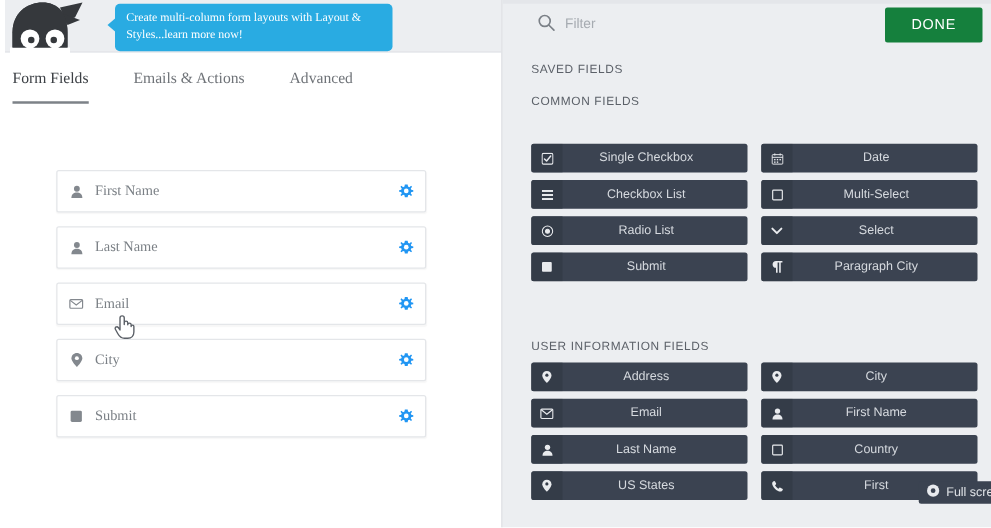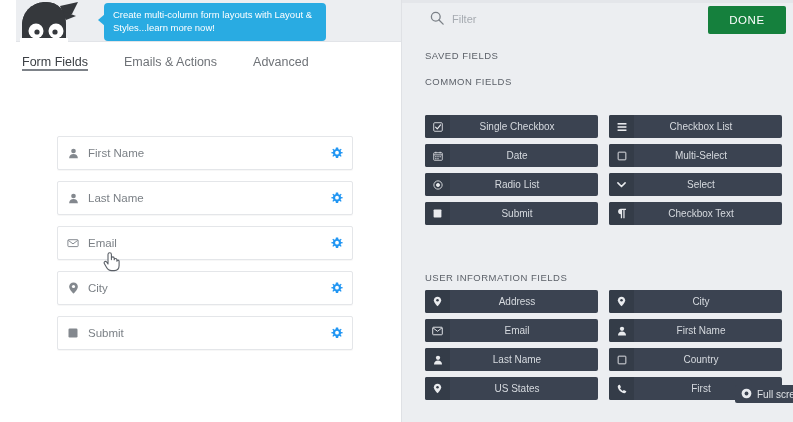--- a/index.html
+++ b/index.html
@@ -11,24 +11,25 @@
   }
   #app {
     position: relative;
     width: 793px; height: 422px;
     background: #ffffff;
   }
 
   
   #left-pane {
     position: absolute;
-    left: 16px; top: 0;
+    left: 4px; top: 0;
     width: 401px; height: 390px;
     background: #ffffff;
     overflow: hidden;
+    font-family: Liberation Serif, serif;
   }
   #left-header-band {
     position: absolute;
     left: 0; top: 0;
     width: 401px; height: 42px;
     background: #eceef1;
     border-bottom: 1px solid #e2e4e8;
   }
   #ninja-logo {
     position: absolute;
@@ -59,21 +60,21 @@
   #tabs {
     position: absolute;
     left: 0; top: 52px;
     width: 401px; height: 34px;
     display: flex;
     align-items: flex-start;
   }
   .tab {
     font-size: 12.5px;
     color: #6f7378;
-    padding: 3px 0 0 0;
+    padding: 3px 0 11px 0;
     margin-right: 36px;
     white-space: nowrap;
     cursor: pointer;
     border-bottom: 2px solid transparent;
   }
   .tab:first-child { margin-left: 6px; }
   .tab.active {
     color: #3c4045;
     border-bottom: 2px solid #7d8288;
   }
@@ -393,46 +394,46 @@
       <span class="fb-icon">
         <svg width="10" height="10" viewBox="0 0 14 14" fill="none" stroke="currentColor" stroke-width="1.2">
           <rect x="1" y="1" width="12" height="12" rx="1.5"></rect>
           <path d="M3.6 7.2 L6 9.6 L10.6 4" stroke-width="1.6" stroke-linecap="round" stroke-linejoin="round"></path>
         </svg>
       </span>
       <span class="fb-label">Single Checkbox</span>
     </div>
     <div class="field-btn">
       <span class="fb-icon">
-        <svg width="10" height="10" viewBox="0 0 14 14" fill="currentColor">
-          <rect x="0.8" y="1.4" width="12.4" height="2.2"></rect>
-          <rect x="0.8" y="5.9" width="12.4" height="2.2"></rect>
-          <rect x="0.8" y="10.4" width="12.4" height="2.2"></rect>
-        </svg>
-      </span>
-      <span class="fb-label">Checkbox List</span>
-    </div>
-    <div class="field-btn">
-      <span class="fb-icon">
         <svg width="10" height="10" viewBox="0 0 14 14" fill="none" stroke="currentColor" stroke-width="1.1">
           <rect x="1" y="2.4" width="12" height="10.6" rx="1"></rect>
           <line x1="1" y1="5.4" x2="13" y2="5.4"></line>
           <line x1="4" y1="1" x2="4" y2="3.4"></line>
           <line x1="10" y1="1" x2="10" y2="3.4"></line>
           <rect x="3.2" y="7.2" width="1.6" height="1.6" fill="currentColor" stroke="none"></rect>
           <rect x="6.2" y="7.2" width="1.6" height="1.6" fill="currentColor" stroke="none"></rect>
           <rect x="9.2" y="7.2" width="1.6" height="1.6" fill="currentColor" stroke="none"></rect>
           <rect x="3.2" y="10" width="1.6" height="1.6" fill="currentColor" stroke="none"></rect>
           <rect x="6.2" y="10" width="1.6" height="1.6" fill="currentColor" stroke="none"></rect>
         </svg>
       </span>
       <span class="fb-label">Date</span>
     </div>
     <div class="field-btn">
       <span class="fb-icon">
+        <svg width="10" height="10" viewBox="0 0 14 14" fill="currentColor">
+          <rect x="0.8" y="1.4" width="12.4" height="2.2"></rect>
+          <rect x="0.8" y="5.9" width="12.4" height="2.2"></rect>
+          <rect x="0.8" y="10.4" width="12.4" height="2.2"></rect>
+        </svg>
+      </span>
+      <span class="fb-label">Checkbox List</span>
+    </div>
+    <div class="field-btn">
+      <span class="fb-icon">
         <svg width="10" height="10" viewBox="0 0 14 14" fill="none" stroke="currentColor" stroke-width="1.3">
           <rect x="1.6" y="1.6" width="10.8" height="10.8" rx="1"></rect>
         </svg>
       </span>
       <span class="fb-label">Multi-Select</span>
     </div>
     <div class="field-btn">
       <span class="fb-icon">
         <svg width="10" height="10" viewBox="0 0 14 14" fill="none" stroke="currentColor" stroke-width="1.2">
           <circle cx="7" cy="7" r="5.8"></circle>
@@ -456,21 +457,21 @@
         </svg>
       </span>
       <span class="fb-label">Submit</span>
     </div>
     <div class="field-btn">
       <span class="fb-icon">
         <svg width="10" height="11" viewBox="0 0 12 14" fill="currentColor">
           <path d="M11 1 L11 2.6 L9.3 2.6 L9.3 13 L7.7 13 L7.7 2.6 L6.1 2.6 L6.1 13 L4.5 13 L4.5 8 C2.4 8 1 6.5 1 4.5 C1 2.5 2.4 1 4.5 1 Z"></path>
         </svg>
       </span>
-      <span class="fb-label">Checkbox Text</span>
+      <span class="fb-label">Paragraph City</span>
     </div>
   </div>
 
   <div class="section-heading" style="top:272px;">USER INFORMATION FIELDS</div>
 
   <div class="grid" id="user-grid" style="top:290px;">
     <div class="field-btn">
       <span class="fb-icon">
         <svg width="9" height="11" viewBox="0 0 12 14" fill="currentColor">
           <path d="M6 0.6 C3.2 0.6 1.1 2.7 1.1 5.4 C1.1 8.8 6 13.4 6 13.4 C6 13.4 10.9 8.8 10.9 5.4 C10.9 2.7 8.8 0.6 6 0.6 Z"></path>

